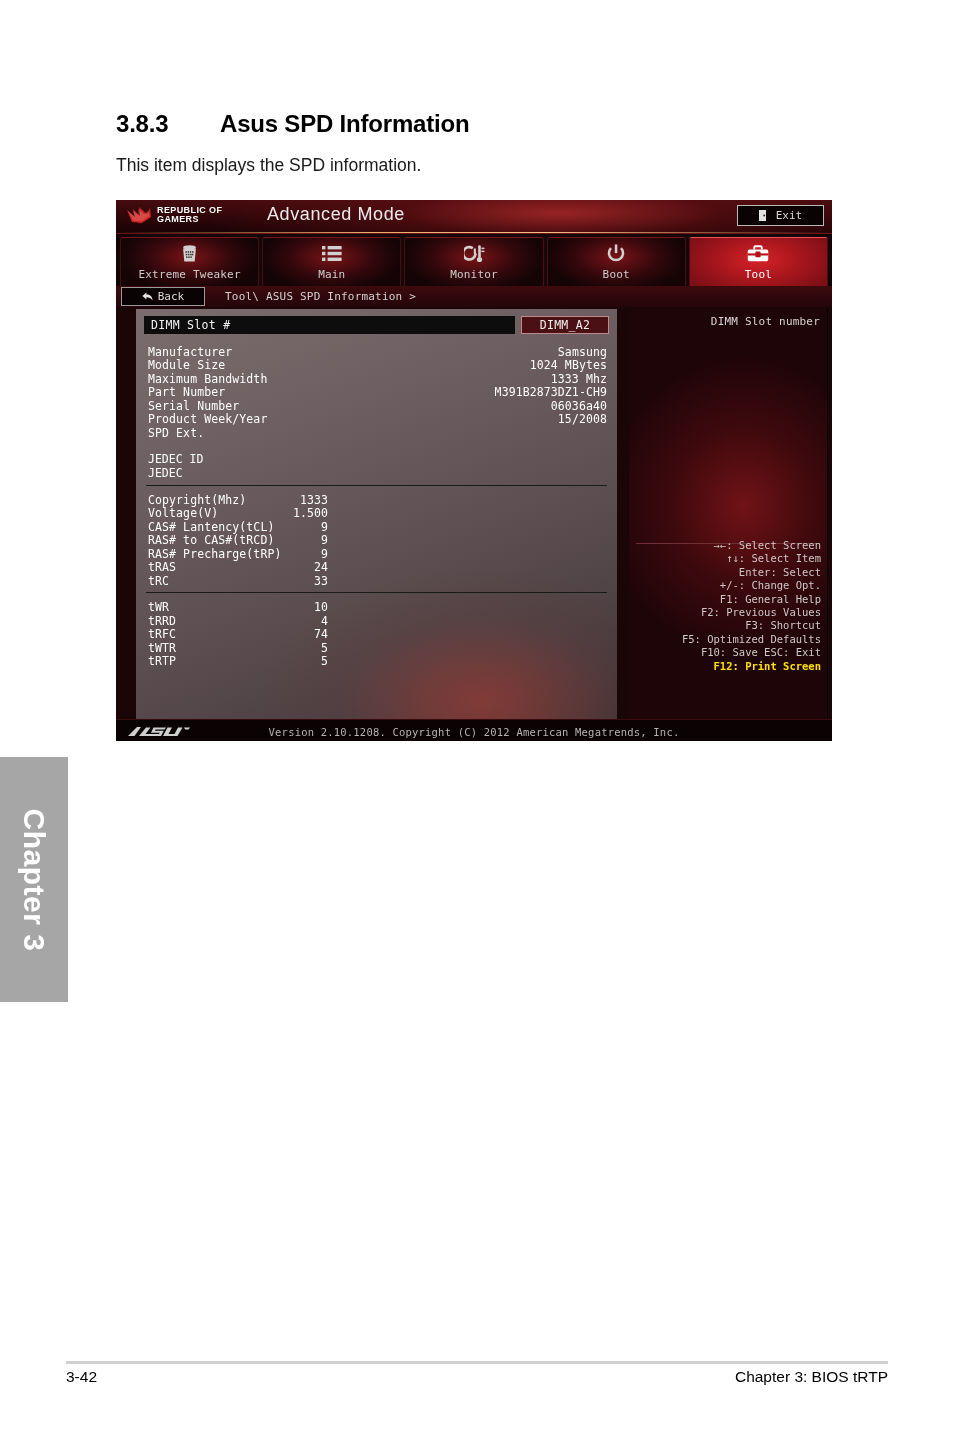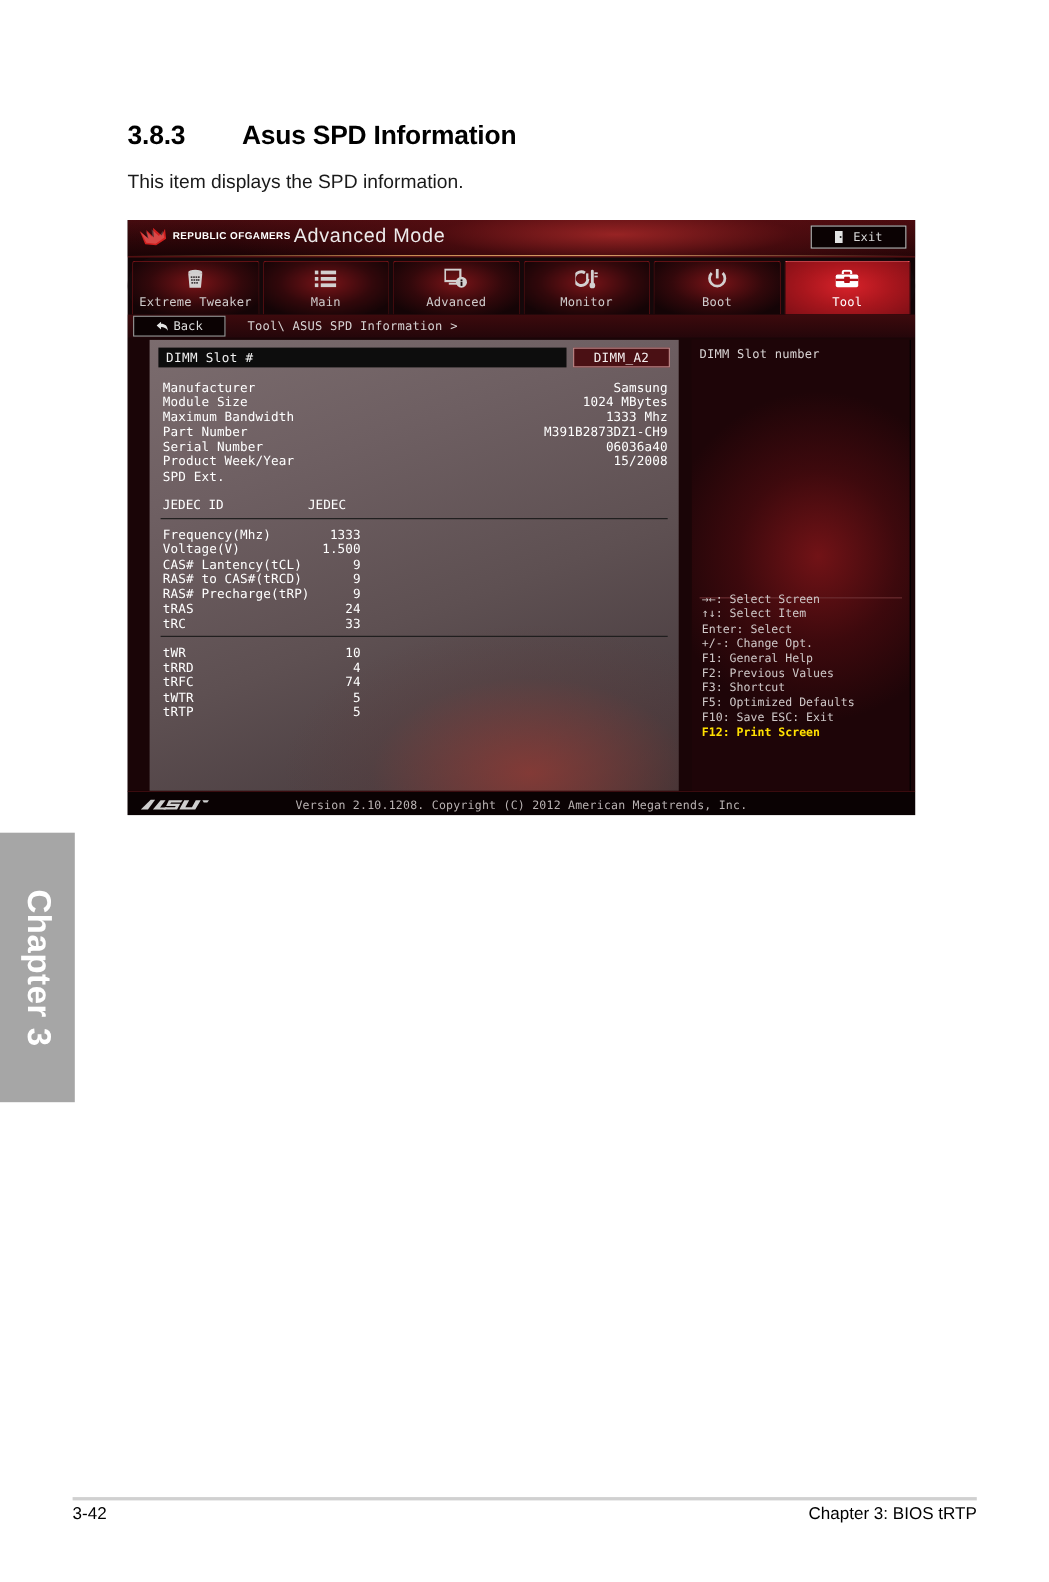--- a/index.html
+++ b/index.html
@@ -115,21 +115,21 @@
     position: absolute;
     left: 10px;
     top: 5px;
     display: flex;
     align-items: center;
     gap: 5px;
   }
   .rog-mark { width: 26px; height: 20px; display: block; }
   .rog-words {
     display: flex;
-    flex-direction: row;
+    flex-direction: column;
     line-height: 9.5px;
     font-family: "Liberation Sans", sans-serif;
     font-weight: bold;
     font-size: 9px;
     color: #ffffff;
     letter-spacing: 0.4px;
   }
   .adv-mode {
     position: absolute;
     left: 151px;
@@ -245,20 +245,21 @@
   .bios-help {
     flex: 1;
     margin-left: 12px;
     position: relative;
     background:
       radial-gradient(ellipse 140px 150px at 58% 48%, rgba(122,20,24,0.9) 0%, rgba(66,10,14,0.85) 52%, rgba(30,5,8,1) 100%),
       linear-gradient(180deg, #2a0609 0%, #1c0406 100%);
     padding: 6px 7px 0 7px;
     box-sizing: border-box;
     border-right: 1px solid #000;
+    text-align: right;
   }
 
   
   .slot-row {
     display: flex;
     align-items: center;
     gap: 6px;
     margin-bottom: 11px;
   }
   .slot-label-box {
@@ -301,20 +302,21 @@
   }
   .info-row .k { white-space: nowrap; }
   .info-row .v { white-space: nowrap; }
 
   .jedec-head {
     display: flex;
     color: #ffffff;
     font-size: 11.5px;
     padding: 0 2px 0 4px;
     margin-top: 12px;
+    flex-direction: column;
   }
   .jedec-head .c1 { width: 132px; }
 
   .hr-line {
     height: 1px;
     background: #1a1a1a;
     margin: 5px 2px 7px 2px;
   }
 
   .tim-row {
@@ -454,32 +456,20 @@
             <rect x="0" y="6.8" width="3.4" height="3.4"></rect>
               <rect x="5.6" y="6.8" width="14" height="3.4"></rect>
             <rect x="0" y="12.6" width="3.4" height="3.4"></rect>
               <rect x="5.6" y="12.6" width="14" height="3.4"></rect>
           </g>
         </svg>
       </span>
       <span class="tlabel">Main</span>
     </div>
 
-    <div class="bios-tab">
-      <span class="tico">
-        <svg width="21" height="19" viewBox="0 0 21 19">
-          <rect x="0.5" y="1" width="14" height="10.5" fill="none" stroke="#d3d0d0" stroke-width="2"></rect>
-          <rect x="4" y="13" width="8" height="1.8" fill="#d3d0d0"></rect>
-          <circle cx="15.5" cy="12.5" r="5" fill="#d3d0d0"></circle>
-          <rect x="14.7" y="10" width="1.7" height="1.7" fill="#1a0507"></rect>
-          <rect x="14.7" y="12.3" width="1.7" height="3.6" fill="#1a0507"></rect>
-        </svg>
-      </span>
-      <span class="tlabel">Advanced</span>
-    </div>
 
     <div class="bios-tab">
       <span class="tico">
         <svg width="21" height="19" viewBox="0 0 21 19">
           <path d="M11.5 9.5 A6.2 6.2 0 1 1 8.8 4.2" fill="none" stroke="#d3d0d0" stroke-width="2.6"></path>
           <rect x="9.8" y="4.5" width="2.1" height="5.6" fill="#d3d0d0"></rect>
           <rect x="14.2" y="1.2" width="2.6" height="12.6" rx="1.2" fill="#d3d0d0"></rect>
           <circle cx="15.5" cy="15.5" r="2.6" fill="#d3d0d0"></circle>
           <rect x="17.4" y="3.6" width="3" height="1.5" fill="#d3d0d0"></rect>
           <rect x="17.4" y="6.6" width="3" height="1.5" fill="#d3d0d0"></rect>
@@ -563,21 +553,21 @@
 
       <div class="jedec-head">
         <span class="c1">JEDEC ID</span>
         <span>JEDEC</span>
       </div>
 
       <div class="hr-line"></div>
 
       <div>
         <div class="tim-row">
-          <span class="k">Frequency(Mhz)</span>
+          <span class="k">Copyright(Mhz)</span>
           <span class="v">1333</span>
         </div>
         <div class="tim-row">
           <span class="k">Voltage(V)</span>
           <span class="v">1.500</span>
         </div>
         <div class="tim-row">
           <span class="k">CAS# Lantency(tCL)</span>
           <span class="v">9</span>
         </div>

